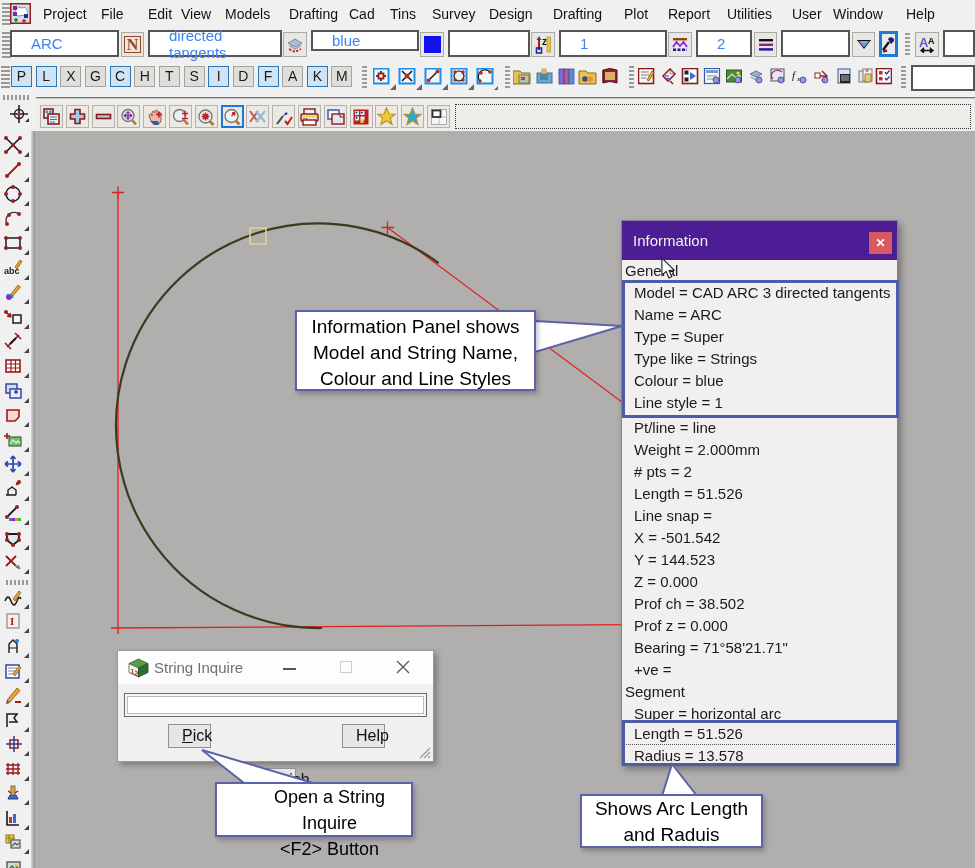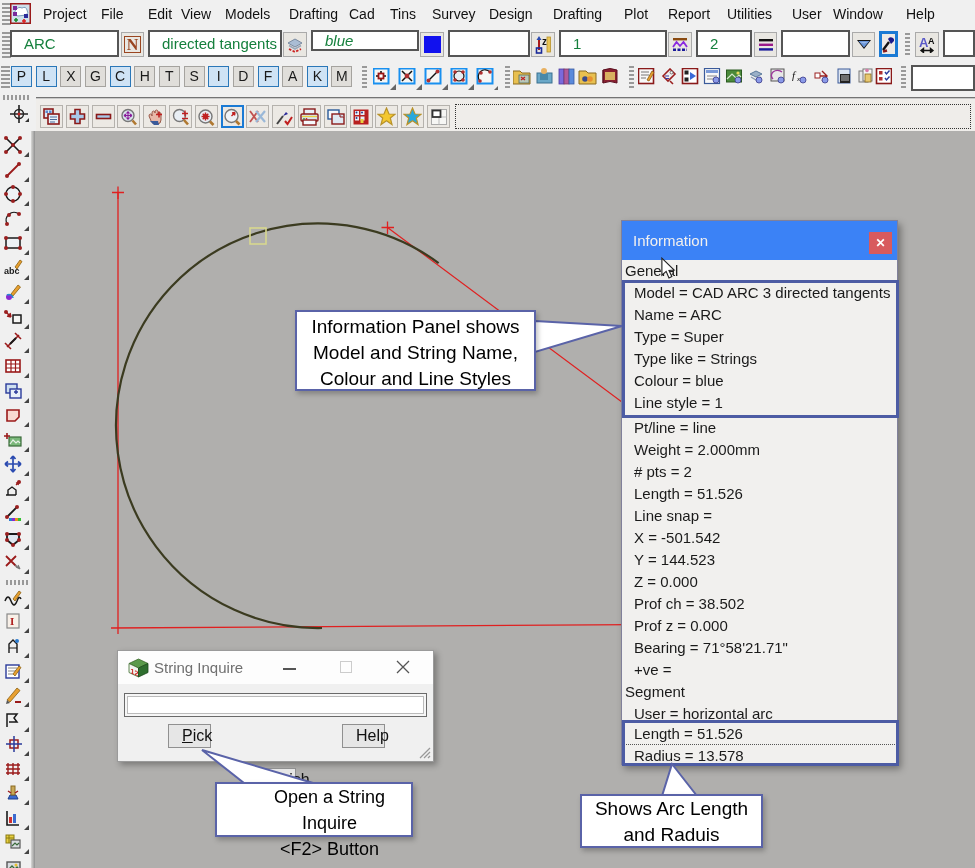--- a/index.html
+++ b/index.html
@@ -4,35 +4,35 @@
 <style>
 * { margin:0; padding:0; box-sizing:border-box; }
 html,body { width:975px; height:868px; overflow:hidden; }
 body { font-family:"Liberation Sans", sans-serif; position:relative; background:#f0f0f0; }
 .abs { position:absolute; }
 
 #menubar { left:0; top:0; width:975px; height:28px; background:#f0f0f0; }
 .mi { position:absolute; top:6px; font-size:14px; color:#111; }
 .grip-v { position:absolute; width:5px; background-image:repeating-linear-gradient(to bottom,#999 0 2px,transparent 2px 4px); }
 .grip-h { position:absolute; height:5px; background-image:repeating-linear-gradient(to right,#999 0 2px,transparent 2px 4px); }
-.inp { position:absolute; background:#fff; border:2px solid #555; font-size:15px; color:#15803d; padding-left:12px; display:flex; align-items:center; }
+.inp { position:absolute; background:#fff; border:2px solid #555; font-size:15px; color:#3b82f6; padding-left:19px; display:flex; align-items:center; }
 .tbtn { position:absolute; background:#e9e7e2; border:1px solid #aaa; display:flex; align-items:center; justify-content:center; }
 
 .lb { position:absolute; top:66px; width:21px; height:21px; font-size:14px; display:flex; align-items:center; justify-content:center; color:#1a1a1a; }
 .lb.on { background:#cfe3f5; border:1.5px solid #2a77b8; }
 .lb.off { background:#e0deda; border:1.5px solid #a5a39f; }
 
 .vb { position:absolute; top:10px; width:23px; height:23px; background:#ece9e4; border:1px solid #b5b2ad; display:flex; align-items:center; justify-content:center; }
 
 #sidebar { left:0; top:131px; width:35px; height:737px; background:#f0f0f0; }
 
 #canvas { left:35px; top:131px; width:940px; height:737px; background:#b0afad; }
 
 #info { left:621px; top:220px; width:277px; height:545px; background:#f1f0ee; border:1px solid #80809a; box-shadow:3px 4px 7px rgba(0,0,0,0.35); }
-#info .title { position:absolute; left:0; top:0; width:100%; height:39px; background:#3b82f6; color:#f2f0ee; font-size:15px; line-height:39px; padding-left:11px; }
+#info .title { position:absolute; left:0; top:0; width:100%; height:39px; background:#4c1d95; color:#f2f0ee; font-size:15px; line-height:39px; padding-left:11px; }
 #info .close { position:absolute; right:5px; top:11px; width:23px; height:22px; background:#d85a5e; color:#fff; font-size:12px; font-weight:bold; text-align:center; line-height:22px; }
 .irow { position:absolute; left:0; width:100%; height:22px; font-size:15px; color:#1a1a1a; line-height:22px; padding-left:12px; white-space:nowrap; }
 .irow.h0 { padding-left:3px; }
 .bluebox { position:absolute; border:3px solid #4d5ca4; background:transparent; }
 
 .callout { position:absolute; background:#fff; border:2px solid #5a63a8; text-align:center; font-size:19px; line-height:26px; color:#000; box-shadow:2px 3px 5px rgba(0,0,0,0.25); }
 
 #dlg { left:117px; top:650px; width:317px; height:112px; background:#f0f0f0; border:1px solid #9a9a9a; box-shadow:3px 3px 6px rgba(0,0,0,0.3); }
 #dlg .tbar { position:absolute; left:0; top:0; width:100%; height:33px; background:#fdfdfd; }
 #dlg .dtitle { position:absolute; left:36px; top:8px; font-size:15px; color:#707070; }
@@ -80,21 +80,21 @@
       <span style="font-family:'Liberation Serif',serif;font-weight:bold;color:#9a4520;font-size:16px;border:1.4px solid #9a4520;padding:0 2px;line-height:15px;">N</span>
     </div>
   <div class="inp" style="left:148px;top:2px;width:134px;height:27px;">directed tangents</div>
   <div class="tbtn" style="left:283px;top:4px;width:24px;height:25px;">
     <svg width="18" height="16" viewBox="0 0 18 16">
         <path d="M2 6 L9 2 L16 6 L9 10 Z" fill="#aabdd4" stroke="#7a8aa0" stroke-width="1"></path>
         <path d="M3 8.5 L9 12 L15 8.5" stroke="#9aa8ba" stroke-width="1.6" fill="none"></path>
         <path d="M3 12 L9 15 L15 12" stroke="#cc2222" stroke-width="1.8" fill="none" stroke-dasharray="2.5 1.5"></path>
       </svg>
   </div>
-  <div class="inp" style="left:311px;top:2px;width:108px;height:21px;font-style:italic;">blue</div>
+  <div class="inp" style="left:311px;top:2px;width:108px;height:21px;">blue</div>
   <div class="tbtn" style="left:420px;top:4px;width:24px;height:25px;">
       <div style="width:17px;height:17px;background:#1111ee;"></div>
     </div>
   <div class="inp" style="left:448px;top:2px;width:82px;height:27px;"></div>
   <div class="tbtn" style="left:531px;top:4px;width:24px;height:25px;">
     <svg width="18" height="19" viewBox="0 0 18 19">
         <path d="M5 3 L5 15" stroke="#aa1a1a" stroke-width="2"></path>
         <path d="M5 1 L2.5 5 L7.5 5 Z" fill="#2a4ab0"></path>
         <rect x="2.5" y="13" width="5" height="5" fill="none" stroke="#1a2a9a" stroke-width="1.6"></rect>
         <text x="8" y="10" font-size="10" fill="#111" font-weight="bold">z</text>
@@ -618,21 +618,21 @@
   <div class="irow" style="top:262px;">Length = 51.526</div>
   <div class="irow" style="top:284px;">Line snap =</div>
   <div class="irow" style="top:306px;">X = -501.542</div>
   <div class="irow" style="top:328px;">Y = 144.523</div>
   <div class="irow" style="top:350px;">Z = 0.000</div>
   <div class="irow" style="top:372px;">Prof ch = 38.502</div>
   <div class="irow" style="top:394px;">Prof z = 0.000</div>
   <div class="irow" style="top:416px;">Bearing = 71°58'21.71"</div>
   <div class="irow" style="top:438px;">+ve =</div>
   <div class="irow h0" style="top:460px;">Segment</div>
-  <div class="irow" style="top:482px;">User = horizontal arc</div>
+  <div class="irow" style="top:482px;">Super = horizontal arc</div>
   <div class="irow" style="top:502px;">Length = 51.526</div>
   <div class="irow" style="top:523.5px;">Radius = 13.578</div>
   <div class="bluebox" style="left:0px;top:59px;width:277px;height:138px;"></div>
   <div class="bluebox" style="left:0px;top:499px;width:277px;height:46px;"></div>
   <div class="abs" style="left:4px;top:522.5px;width:269px;height:0;border-top:1.5px dotted #555;"></div>
 
   <svg class="abs" style="left:38px;top:36px;z-index:5" width="17" height="25" viewBox="0 0 18 26">
     <path d="M2 1 L2 19 L6.5 15 L9.5 22 L12.5 20.5 L9.5 14 L15 13.5 Z" fill="#fff" stroke="#222" stroke-width="1.2"></path>
   </svg>
 </div>

